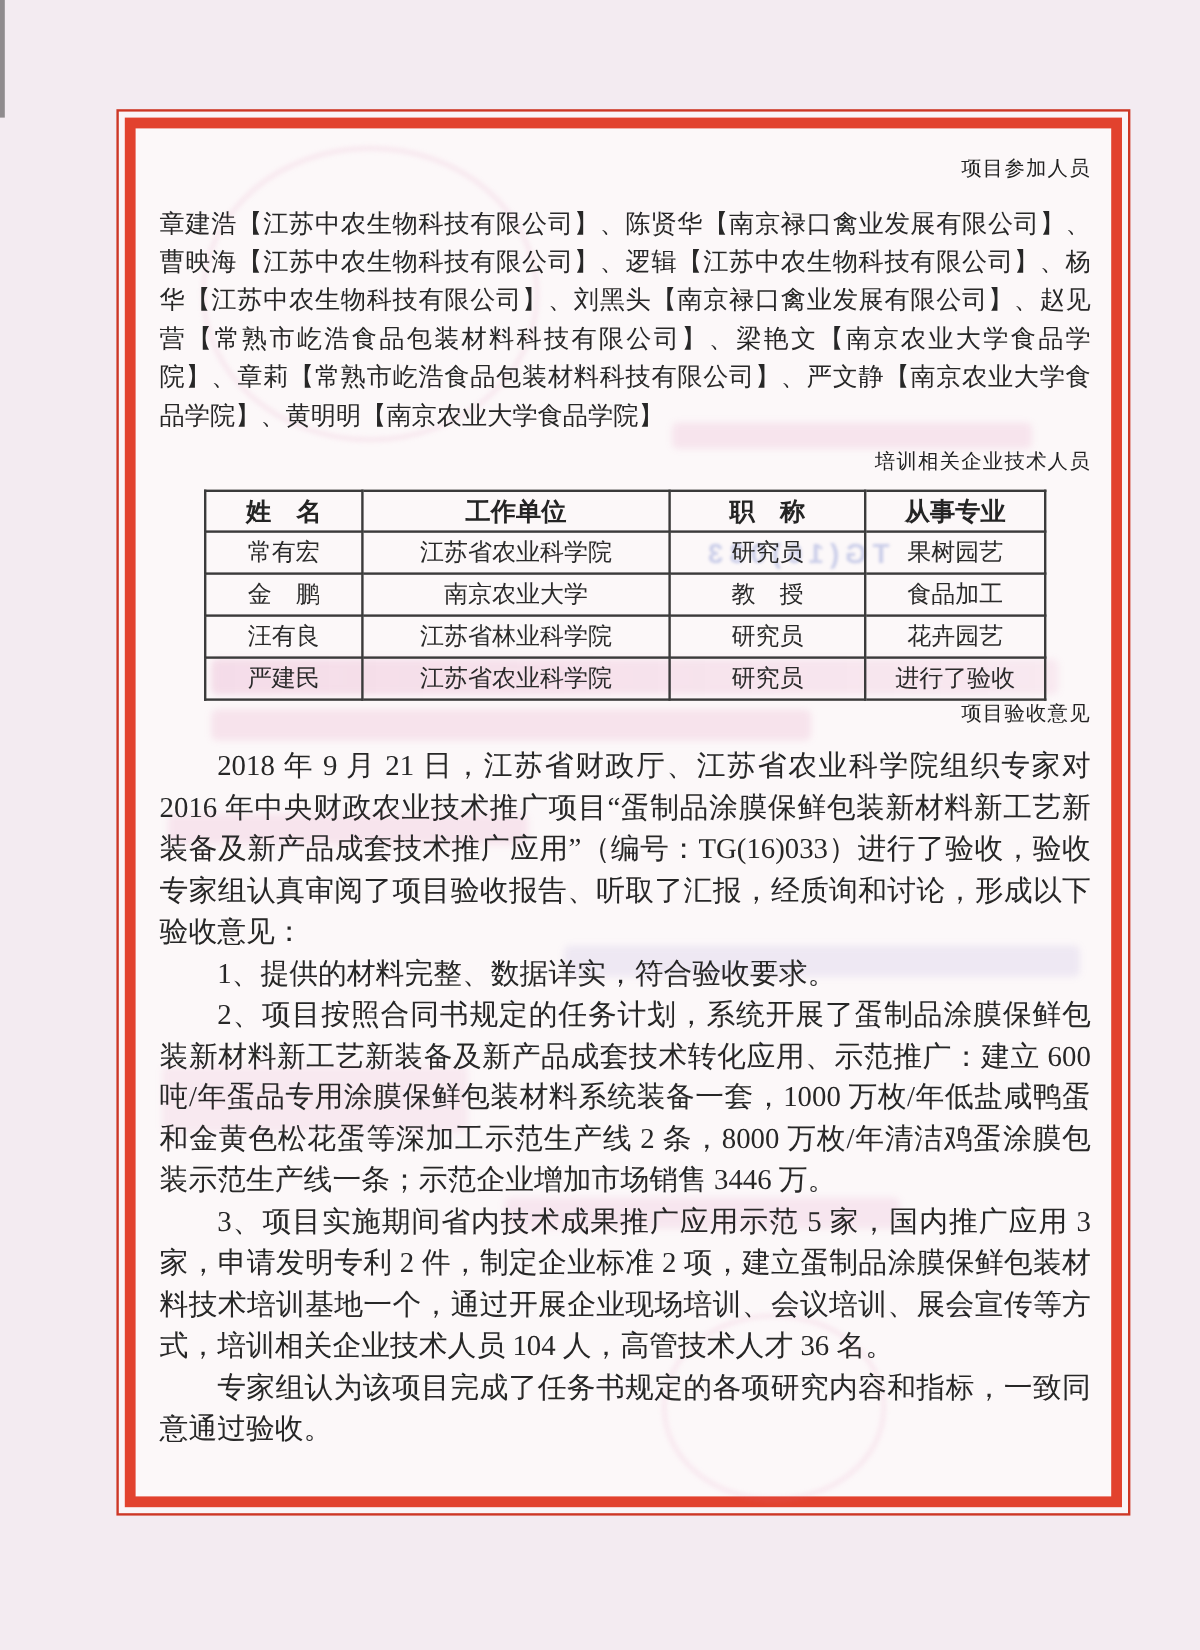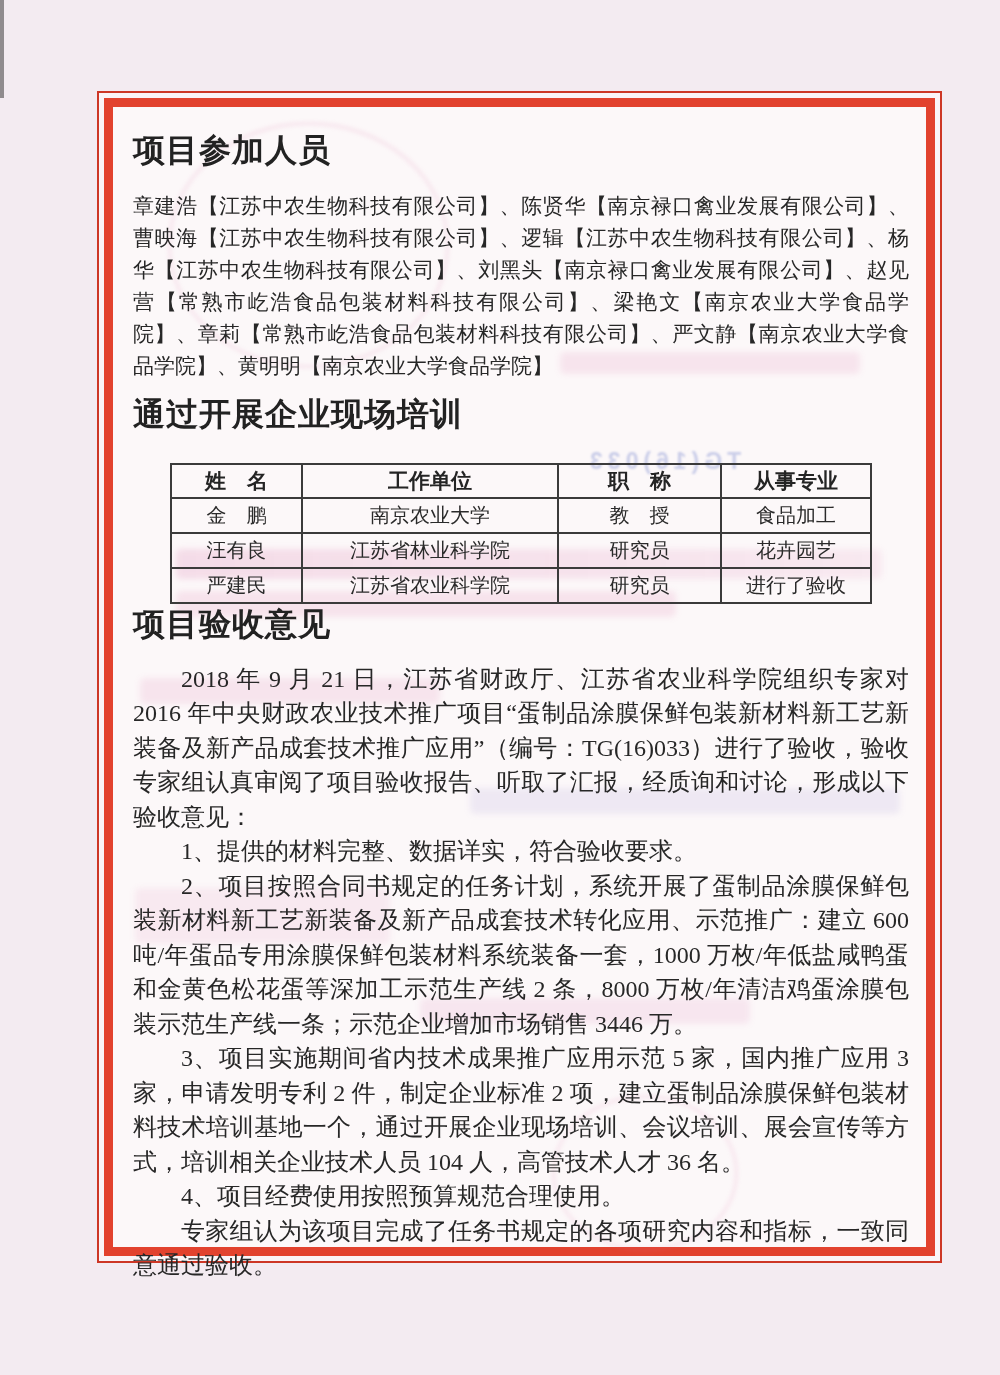--- a/index.html
+++ b/index.html
@@ -32,39 +32,39 @@
     border: 9px solid #e2422e;
     background: #fcf8f9;
     box-sizing: border-box;
   }
   .content {
     position: absolute; left: 133px; top: 130px; width: 776px;
   }
   .doc-title {
     margin: 0;
     font-family: "Liberation Sans", "DejaVu Sans", sans-serif;
-    font-weight: 700;
-    font-size: 32px;
+    font-weight: 400;
+    font-size: 17px;
     line-height: 1.3;
-    text-align: left;
+    text-align: right;
     color: #222;
     letter-spacing: 1px;
   }
   .title-committee { margin-top: 2px; }
   .title-opinion { }
   .participants {
     margin: 18px 0 12px 0;
     font-size: 21px;
     line-height: 32px;
     text-align: justify;
     text-justify: inter-ideograph;
     color: #272727;
   }
   table.committee {
-    margin: 28px auto 0 auto;
+    margin: 12px auto 0 auto;
     width: 700px;
     border-collapse: collapse;
     table-layout: fixed;
   }
   table.committee th, table.committee td {
     border: 2px solid #3b3b3b;
     text-align: center;
     vertical-align: middle;
     padding: 0 2px;
     overflow: hidden;
@@ -134,39 +134,45 @@
 <div class="ghost" style="left:135px; top:888px; width:255px; height:56px; background:rgba(205,60,140,0.08);"></div>
 <div class="ghost" style="left:420px; top:998px; width:330px; height:26px; background:rgba(205,60,140,0.09);"></div>
 <div class="ghost ghost-stamp" style="left:552px; top:1095px; width:180px; height:150px; border:3px solid rgba(219,117,168,0.15);"></div>
 
 <div class="content">
 
   <h1 class="doc-title">项目参加人员</h1>
 
   <p class="participants">章建浩【江苏中农生物科技有限公司】、陈贤华【南京禄口禽业发展有限公司】、曹映海【江苏中农生物科技有限公司】、逻辑【江苏中农生物科技有限公司】、杨华【江苏中农生物科技有限公司】、刘黑头【南京禄口禽业发展有限公司】、赵见营【常熟市屹浩食品包装材料科技有限公司】、梁艳文【南京农业大学食品学院】、章莉【常熟市屹浩食品包装材料科技有限公司】、严文静【南京农业大学食品学院】、黄明明【南京农业大学食品学院】</p>
 
-  <h1 class="doc-title title-committee">通过开展企业现场培训</h1>
+  <h1 class="doc-title title-committee">培训相关企业技术人员</h1>
 
   <table class="committee">
     <colgroup>
       <col style="width:131px">
         <col style="width:256px">
         <col style="width:163px">
         <col style="width:150px">
     </colgroup>
     <thead>
         <tr>
           <th>姓　名</th>
           <th>工作单位</th>
           <th>职　称</th>
           <th>从事专业</th>
         </tr>
       </thead>
     <tbody>
         <tr>
+          <td>常有宏</td>
+          <td>江苏省农业科学院</td>
+          <td>研究员</td>
+          <td>果树园艺</td>
+        </tr>
+        <tr>
           <td>金　鹏</td>
           <td>南京农业大学</td>
           <td>教　授</td>
           <td>食品加工</td>
         </tr>
         <tr>
           <td>汪有良</td>
           <td>江苏省林业科学院</td>
           <td>研究员</td>
           <td>花卉园艺</td>
@@ -180,17 +186,16 @@
       </tbody>
   </table>
 
   <h1 class="doc-title title-opinion">项目验收意见</h1>
 
   <div class="opinion">
       <p>2018 年 9 月 21 日，江苏省财政厅、江苏省农业科学院组织专家对 2016 年中央财政农业技术推广项目“蛋制品涂膜保鲜包装新材料新工艺新装备及新产品成套技术推广应用”（编号：TG(16)033）进行了验收，验收专家组认真审阅了项目验收报告、听取了汇报，经质询和讨论，形成以下验收意见：</p>
       <p>1、提供的材料完整、数据详实，符合验收要求。</p>
       <p>2、项目按照合同书规定的任务计划，系统开展了蛋制品涂膜保鲜包装新材料新工艺新装备及新产品成套技术转化应用、示范推广：建立 600 吨/年蛋品专用涂膜保鲜包装材料系统装备一套，1000 万枚/年低盐咸鸭蛋和金黄色松花蛋等深加工示范生产线 2 条，8000 万枚/年清洁鸡蛋涂膜包装示范生产线一条；示范企业增加市场销售 3446 万。</p>
       <p>3、项目实施期间省内技术成果推广应用示范 5 家，国内推广应用 3 家，申请发明专利 2 件，制定企业标准 2 项，建立蛋制品涂膜保鲜包装材料技术培训基地一个，通过开展企业现场培训、会议培训、展会宣传等方式，培训相关企业技术人员 104 人，高管技术人才 36 名。</p>
-      <p>4、项目经费使用按照预算规范合理使用。</p>
       <p>专家组认为该项目完成了任务书规定的各项研究内容和指标，一致同意通过验收。</p>
     </div>
 
 </div>
 
 </body></html>

